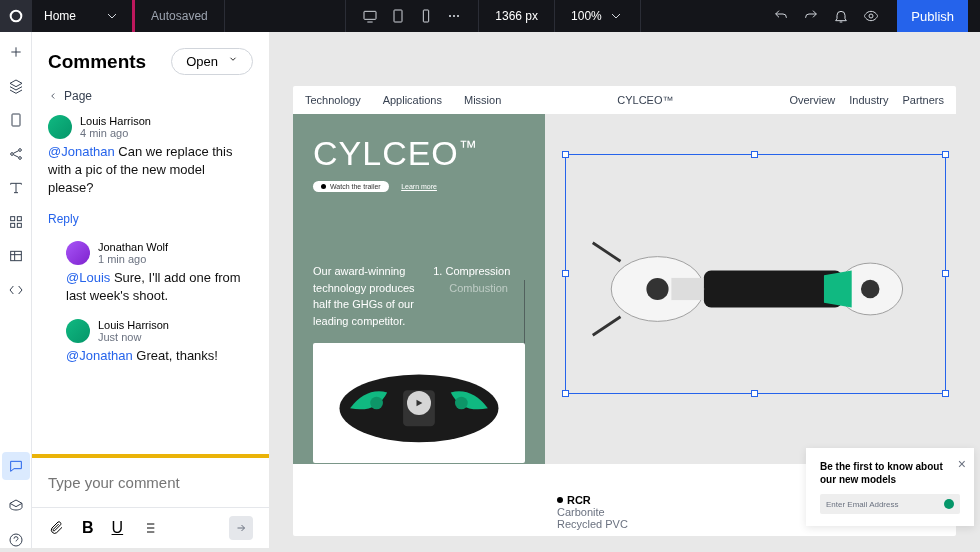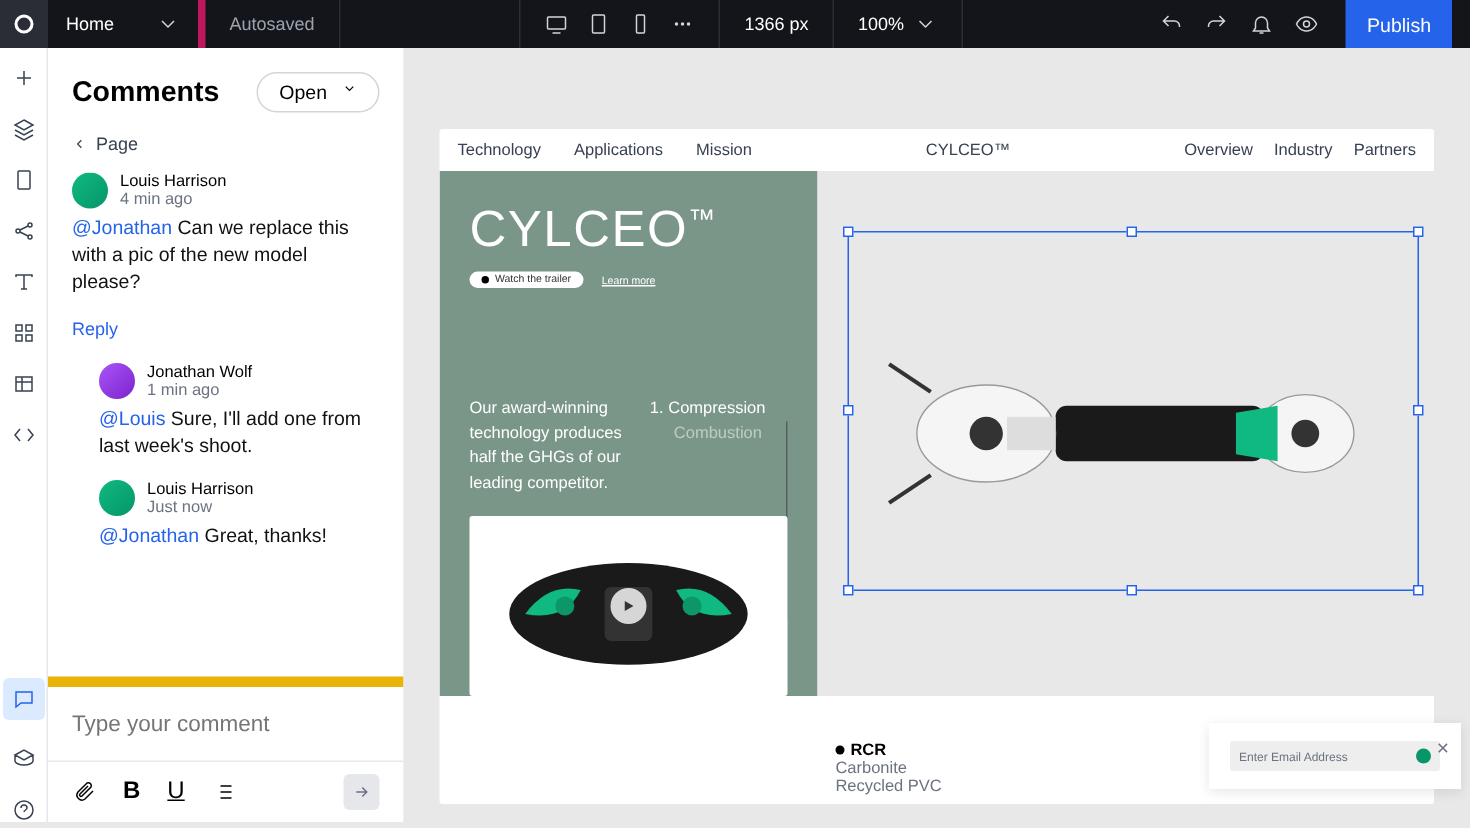--- a/index.html
+++ b/index.html
@@ -1,20 +1,20 @@
 <!DOCTYPE html>
 <html><head>
 <meta charset="utf-8">
 <style>
 *{margin:0;padding:0;box-sizing:border-box;font-family:-apple-system,BlinkMacSystemFont,'Segoe UI',Arial,sans-serif}
 body{width:980px;height:552px;overflow:hidden;background:#e8e8e8}
 .topbar{height:32px;background:#14151a;display:flex;align-items:center;color:#fff;font-size:12px}
 .logo{width:32px;height:32px;background:#2b2d36;display:flex;align-items:center;justify-content:center}
 .logo svg{width:16px;height:16px}
-.page-sel{display:flex;align-items:center;padding:0 12px;gap:28px;border-right:5px solid #be185d;height:100%}
+.page-sel{display:flex;align-items:center;padding:0 12px;gap:28px;border-right:3px solid #be185d;height:100%}
 .autosaved{padding:0 16px;color:#9ca3af;border-right:1px solid #2b2d36;height:100%;display:flex;align-items:center}
 .tb-center{margin-left:auto;display:flex;align-items:center;height:100%}
 .devices{display:flex;gap:12px;padding:0 16px;border-left:1px solid #2b2d36;border-right:1px solid #2b2d36;height:100%;align-items:center}
 .dim{padding:0 16px;border-right:1px solid #2b2d36;height:100%;display:flex;align-items:center}
 .zoom{padding:0 16px;border-right:1px solid #2b2d36;height:100%;display:flex;align-items:center;gap:6px}
 .tb-right{margin-left:auto;display:flex;align-items:center;gap:14px;padding:0 12px}
 .publish{background:#2563eb;color:#fff;padding:0 14px;height:32px;display:flex;align-items:center;font-size:13px;margin-left:4px}
 .ic{width:16px;height:16px;stroke:#d1d5db;fill:none;stroke-width:1.5}
 .main{display:flex;height:516px}
 .rail{width:32px;background:#fff;border-right:1px solid #e5e7eb;display:flex;flex-direction:column;align-items:center;padding-top:12px;gap:18px}
@@ -31,21 +31,21 @@
 .c-user{display:flex;gap:8px;align-items:center;margin-bottom:4px}
 .avatar{width:24px;height:24px;border-radius:50%;display:flex;align-items:center;justify-content:center;font-size:11px;font-weight:600;color:#fff}
 .av1{background:linear-gradient(135deg,#10b981,#059669)}
 .av2{background:linear-gradient(135deg,#a855f7,#7e22ce)}
 .c-name{font-size:11px;font-weight:400}
 .c-time{font-size:11px;color:#6b7280}
 .c-text{font-size:13px;line-height:1.4;color:#111}
 .mention{color:#2563eb}
 .reply{font-size:12px;color:#2563eb;margin-top:14px;display:inline-block}
 .indent{margin-left:18px}
-.c-input-wrap{border-top:7px solid #eab308;padding:10px 16px}
+.c-input-wrap{border-top:4px solid #eab308;padding:10px 16px}
 .c-input{width:100%;border:none;font-size:15px;color:#9ca3af;outline:none;padding:6px 0}
 .c-tools{display:flex;align-items:center;gap:18px;padding:8px 16px;border-top:1px solid #e5e7eb}
 .c-tools .send{margin-left:auto;width:24px;height:24px;background:#e5e7eb;border-radius:4px;display:flex;align-items:center;justify-content:center}
 .canvas{flex:1;background:#e8e8e8;padding:54px 24px 24px;position:relative;overflow:hidden}
 .site{background:#fff;border-radius:2px;overflow:hidden}
 .site-nav{display:flex;align-items:center;padding:8px 12px;font-size:11px;color:#374151;gap:22px}
 .site-nav .brand{margin-left:auto;margin-right:auto;font-weight:500}
 .site-nav .rlinks{display:flex;gap:14px}
 .hero{display:flex;height:350px}
 .hero-l{background:#7a9688;width:38%;padding:20px;color:#fff;position:relative}
@@ -323,19 +323,20 @@
               <span class="rcr-dot"></span>
               <span>RCR</span>
             </div>
           <div style="color:#6b7280">Carbonite</div>
           <div style="color:#6b7280">Recycled PVC</div>
         </div>
       </div>
     </div>
     <div class="cta">
       <span class="cta-close">×</span>
+      <div class="cta-title">Be the first to know about our new models</div>
       <div class="cta-input">
         <span>Enter Email Address</span>
         <span class="cta-go"></span>
       </div>
     </div>
   </div>
 </div>
 
 </body></html>

